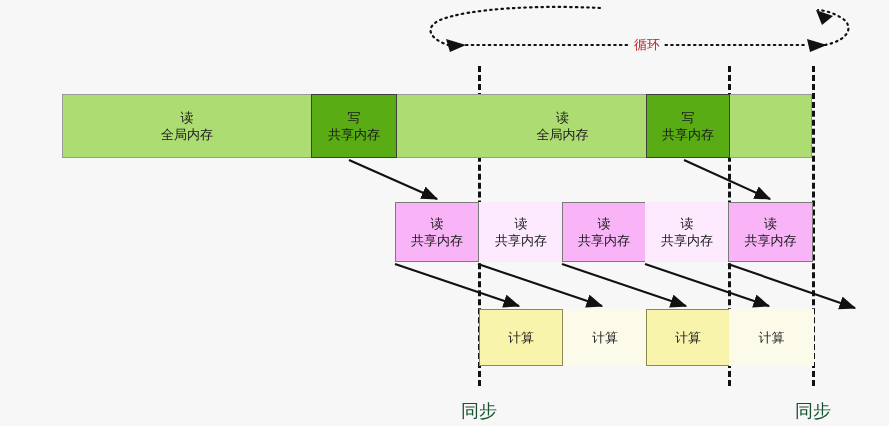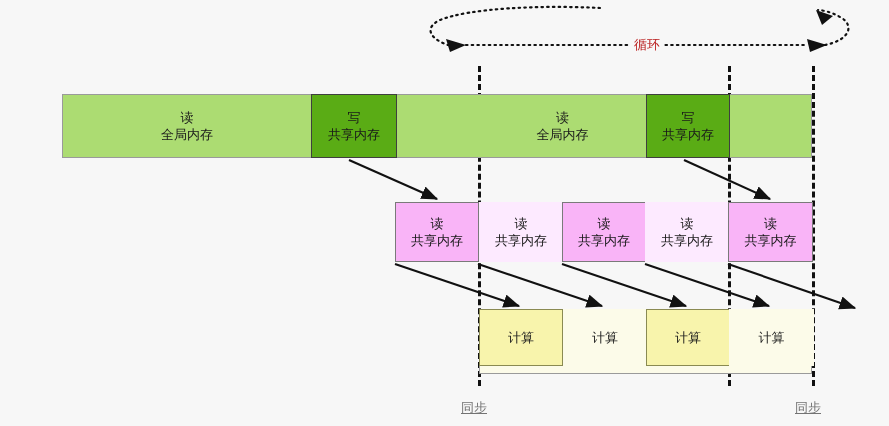--- a/index.html
+++ b/index.html
@@ -77,21 +77,21 @@
     background: #fdeaff;
     border: none;
   }
 
   
   .band-yellow {
     position: absolute;
     left: 479px;
     top: 309px;
     width: 333px;
-    height: 65px;
+    height: 57px;
     border: 1px solid #9a9a9a;
     box-sizing: border-box;
     background: #fcfbe9;
   }
   .cell-yellow-strong {
     background: #f8f4ac;
     border: 1px solid #8a8a52;
   }
   .cell-yellow-light {
     background: #fcfbe9;
@@ -101,24 +101,23 @@
   
   .sync-line {
     position: absolute;
     width: 0;
     border-left: 3px dashed #111111;
     top: 66px;
     height: 320px;
   }
   .sync-label {
     position: absolute;
-    font-size: 13px;
-    color: #737373;
+    font-size: 18px;
+    color: #14532d;
     white-space: nowrap;
-    text-decoration: underline;
   }
 
   
   .loop-label {
     position: absolute;
     font-size: 13px;
     color: #b91c1c;
     background: #f7f7f7;
     padding: 0 4px;
     white-space: nowrap;

